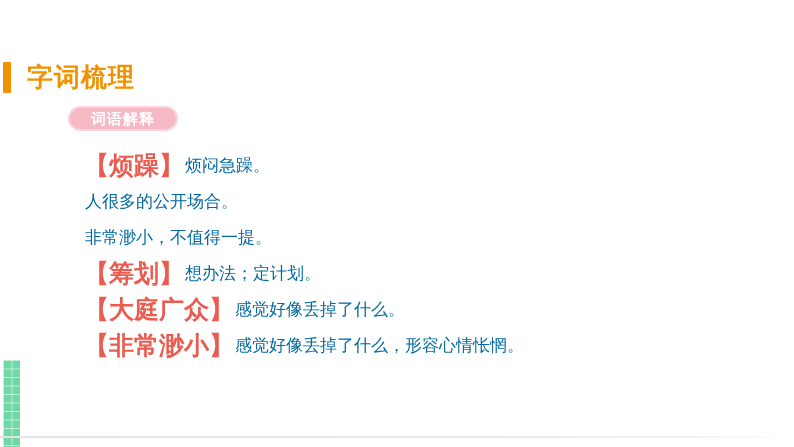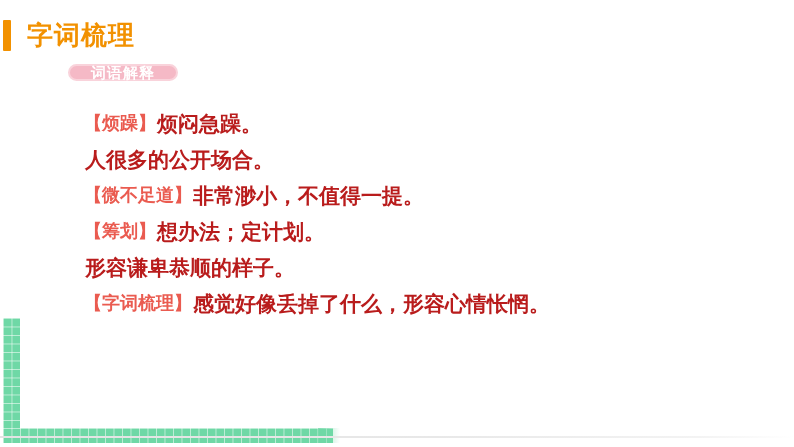--- a/index.html
+++ b/index.html
@@ -13,20 +13,21 @@
     background: #ffffff;
     font-family: "Liberation Sans", "DejaVu Sans", sans-serif;
     position: relative;
   }
 
   .slide {
     position: absolute;
     inset: 0;
     background: #ffffff;
     overflow: hidden;
+    margin-top: 42px;
   }
 
   
   .bottom-rule {
     position: absolute;
     left: 0;
     bottom: 9px;
     width: 794px;
     height: 2px;
     background: linear-gradient(to right, #e3e3e3 0%, #e8e8e8 55%, #f3f3f3 88%, #ffffff 100%);
@@ -91,21 +92,21 @@
     line-height: 1;
     white-space: nowrap;
   }
 
   
   .badge {
     position: absolute;
     left: 68px;
     top: 64px;
     width: 110px;
-    height: 17px;
+    height: 25px;
     border-radius: 13px;
     background: #f5b9c6;
     border: 2px solid #f9d3db;
     box-sizing: border-box;
     display: flex;
     align-items: center;
     justify-content: center;
   }
   .badge-label {
     color: #ffffff;
@@ -124,28 +125,28 @@
     width: 700px;
   }
   .def-line {
     height: 36px;
     display: flex;
     align-items: center;
     white-space: nowrap;
   }
   .def-term {
     color: #ea5b50;
-    font-size: 18px;
+    font-size: 25px;
     font-weight: bold;
     line-height: 1;
   }
   .def-meaning {
-    color: #b91c1c;
-    font-size: 21px;
-    font-weight: bold;
+    color: #0369a1;
+    font-size: 17px;
+    font-weight: normal;
     line-height: 1;
     margin-left: 1px;
   }
 </style>
 </head>
 <body>
 
 <div class="slide">
 
   <div class="deco-green-vert"></div>
@@ -163,31 +164,31 @@
 
   <div class="defs">
     <div class="def-line">
       <span class="def-term">【烦躁】</span>
       <span class="def-meaning">烦闷急躁。</span>
     </div>
     <div class="def-line">
       <span class="def-meaning">人很多的公开场合。</span>
     </div>
     <div class="def-line">
-      <span class="def-term">【微不足道】</span>
       <span class="def-meaning">非常渺小，不值得一提。</span>
     </div>
     <div class="def-line">
       <span class="def-term">【筹划】</span>
       <span class="def-meaning">想办法；定计划。</span>
     </div>
     <div class="def-line">
-      <span class="def-meaning">形容谦卑恭顺的样子。</span>
+      <span class="def-term">【大庭广众】</span>
+      <span class="def-meaning">感觉好像丢掉了什么。</span>
     </div>
     <div class="def-line">
-      <span class="def-term">【字词梳理】</span>
+      <span class="def-term">【非常渺小】</span>
       <span class="def-meaning">感觉好像丢掉了什么，形容心情怅惘。</span>
     </div>
   </div>
 
   <div class="bottom-rule"></div>
 
 </div>
 
 </body></html>

